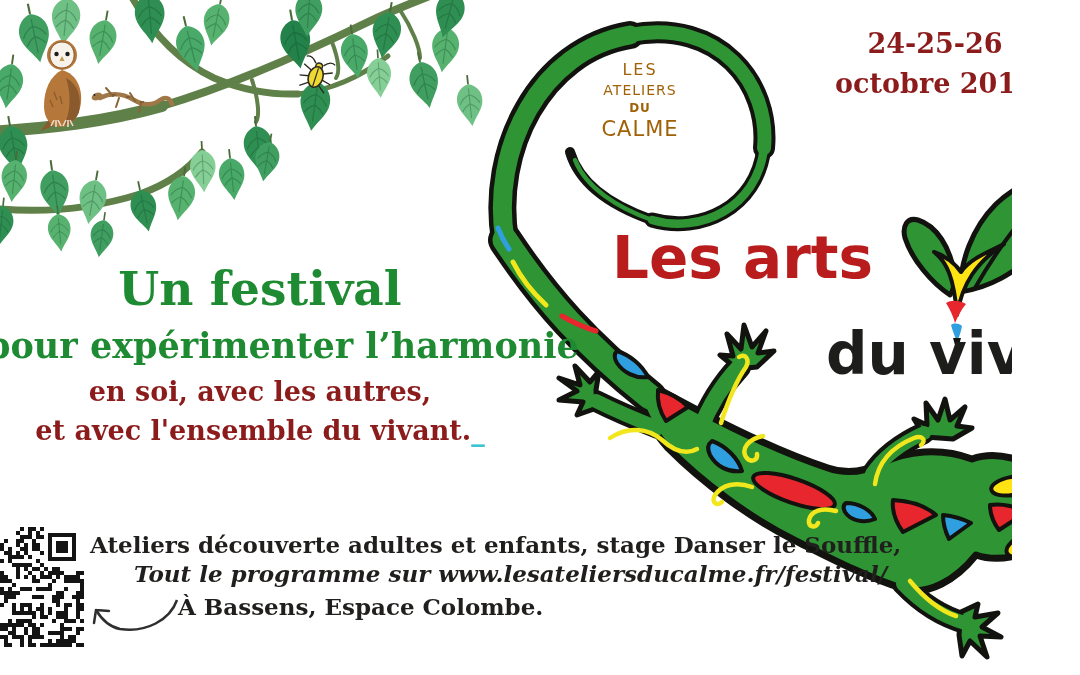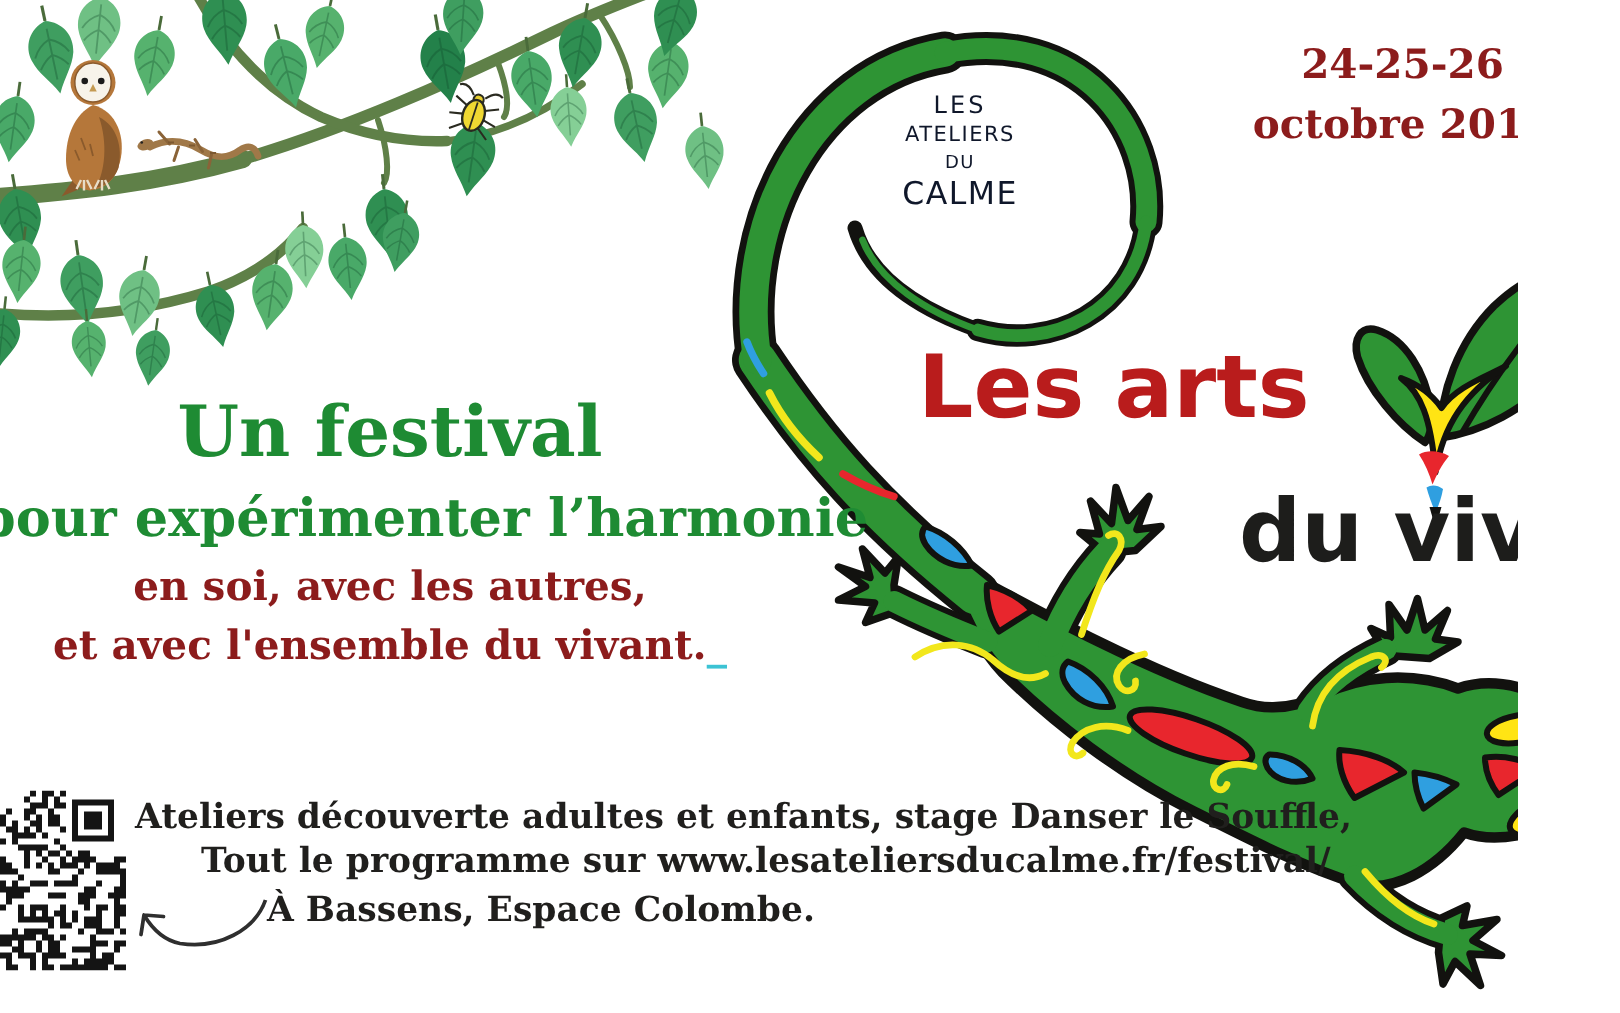--- a/index.html
+++ b/index.html
@@ -3,41 +3,41 @@
 <meta charset="utf-8">
 <style>
   html,body{margin:0;padding:0;background:#ffffff;}
   .poster{position:relative;width:1012px;height:675px;background:#ffffff;overflow:hidden;
           font-family:"DejaVu Serif",serif;}
   .abs{position:absolute;}
   svg.layer{position:absolute;left:0;top:0;pointer-events:none;}
 
   .date{left:828px;top:24px;width:214px;text-align:center;color:#8c1c1c;
         font-weight:bold;font-size:27px;line-height:40px;}
-  .logo{left:560px;top:60px;width:160px;text-align:center;color:#0f172a;
+  .logo{left:560px;top:60px;width:160px;text-align:center;color:#a16207;
         font-family:"DejaVu Sans",sans-serif;}
   .logo .l1{font-size:16px;letter-spacing:2px;}
   .logo .l2{font-size:14px;letter-spacing:1px;margin-top:3px;}
-  .logo .l3{font-size:12px;letter-spacing:1px;margin-top:3px;}
+  .logo .l3{font-size:12px;letter-spacing:1px;margin-top:3px;font-weight:bold;}
   .logo .l4{font-size:21px;letter-spacing:1px;margin-top:2px;}
 
   .title-arts{left:612px;top:224px;font-family:"DejaVu Sans",sans-serif;font-weight:bold;
               font-size:58px;color:#b91c1c;white-space:nowrap;}
   .title-vivant{left:826px;top:320px;font-family:"DejaVu Sans",sans-serif;font-weight:bold;
               font-size:58px;color:#1d1d1b;white-space:nowrap;}
 
   .intro{left:-14px;top:258px;width:548px;text-align:center;font-weight:bold;}
   .intro .l1{font-size:47px;line-height:62px;color:#1e8b33;}
   .intro .l2{font-size:35px;line-height:52px;color:#1e8b33;white-space:nowrap;}
   .intro .l3{font-size:27px;line-height:40px;color:#8c1c1c;}
   .intro .l4{font-size:27px;line-height:37px;color:#8c1c1c;}
   .cursor{color:#3cc3d4;}
 
   .details{left:90px;top:530px;font-weight:bold;font-size:23px;line-height:29px;color:#201f1d;white-space:nowrap;}
-  .details .l3{padding-left:44px;}
+  .details .l3{padding-left:44px;font-style:italic;}
   .details .l4{padding-left:88px;margin-top:4px;}
 
   .qr{position:absolute;left:-12px;top:527px;}
 </style>
 </head>
 <body>
 
 <div class="poster">
 
   <svg class="layer" width="1080" height="675" viewBox="0 0 1080 675">

